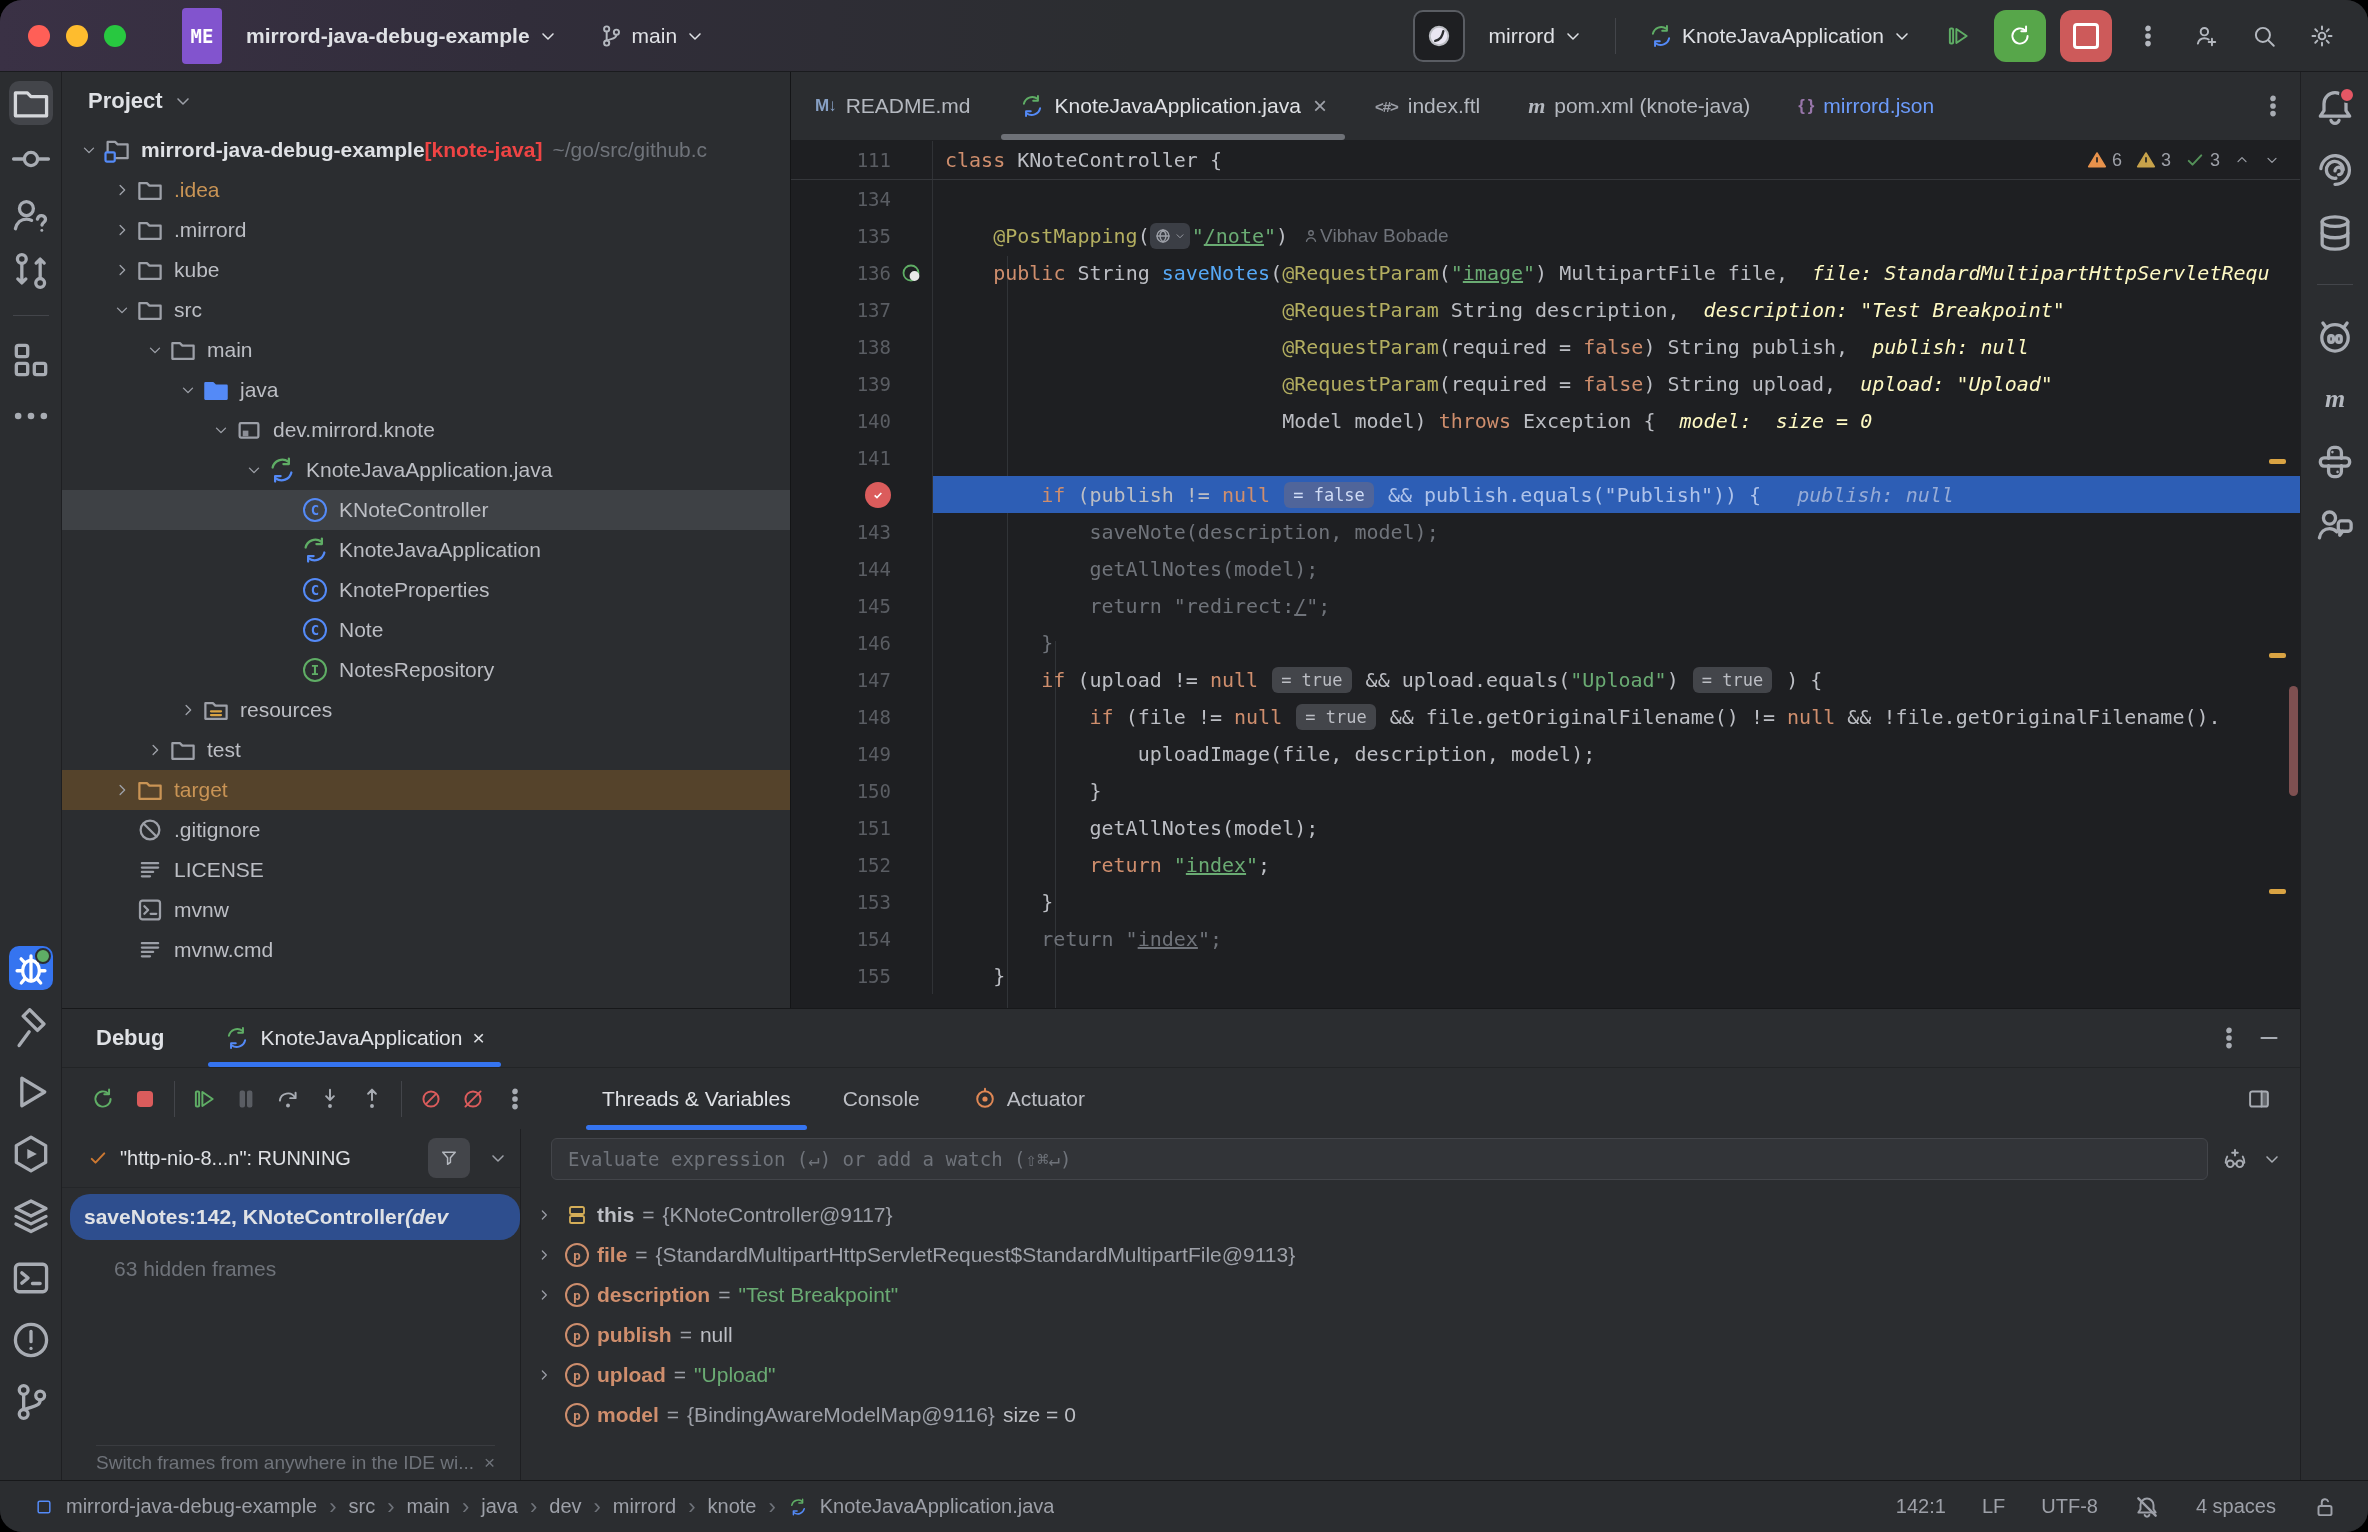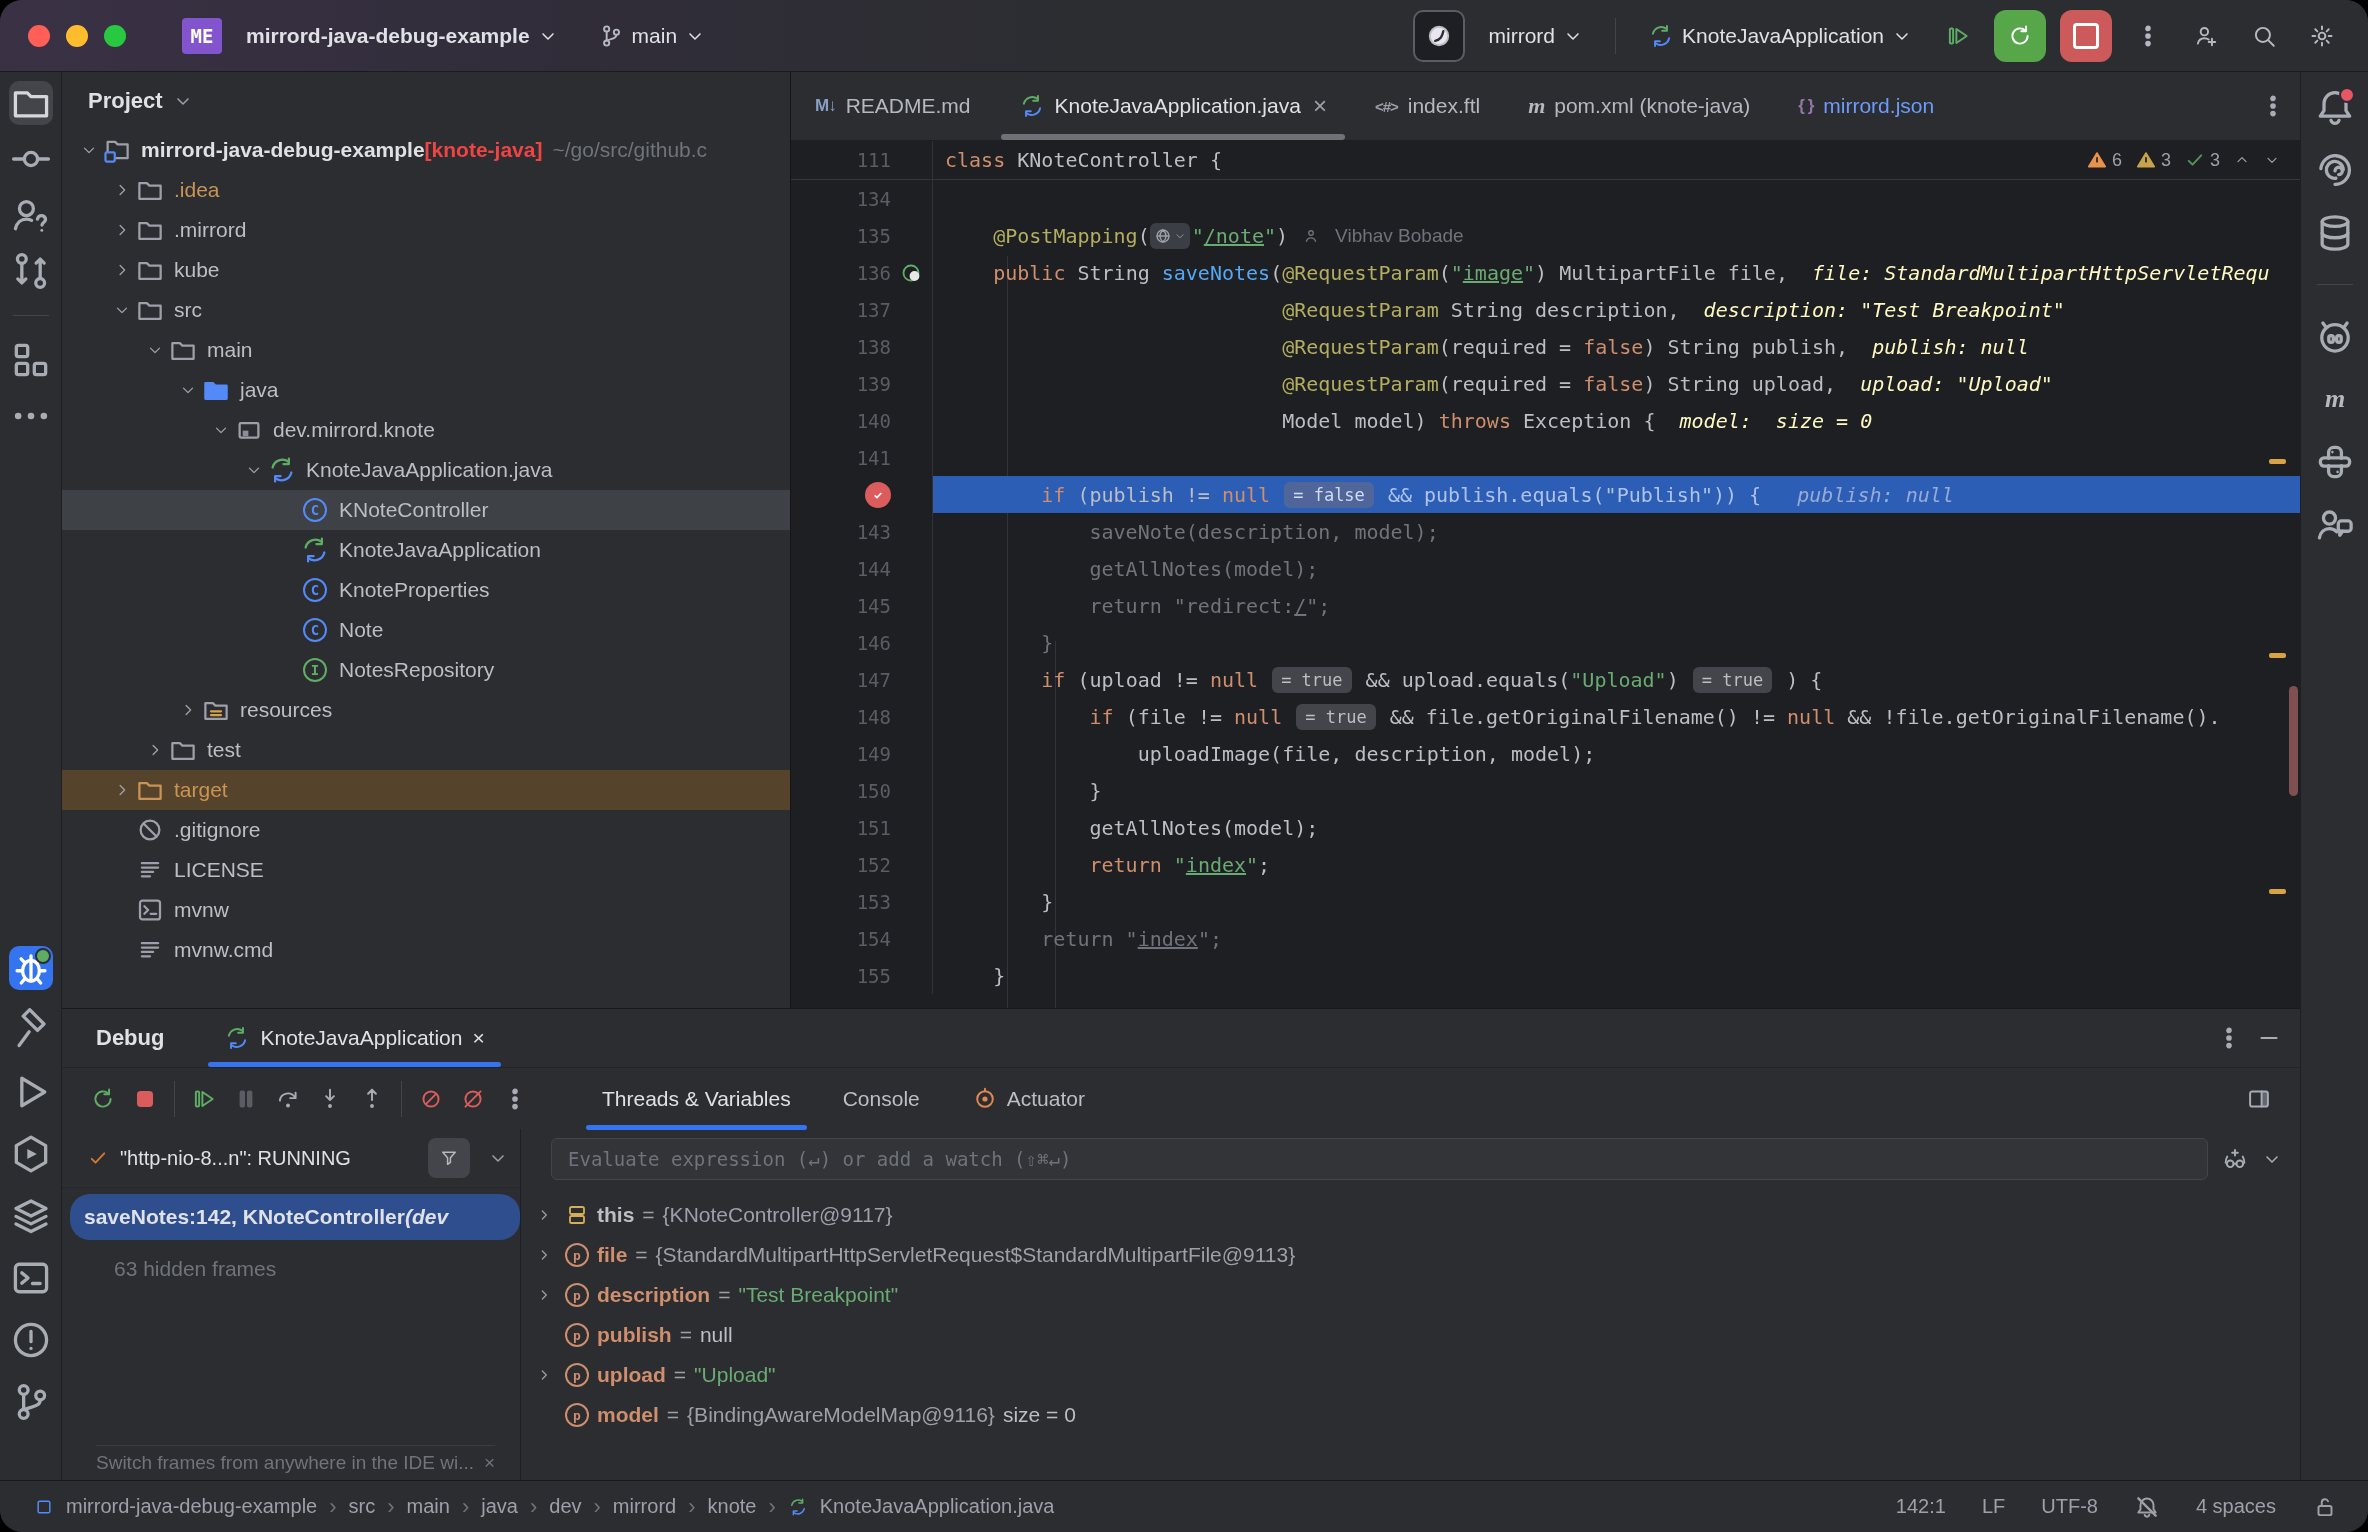--- a/index.html
+++ b/index.html
@@ -9,21 +9,21 @@
   .ic svg{width:26px;height:26px;fill:none;stroke:currentColor;stroke-width:1.8;stroke-linecap:round;stroke-linejoin:round;}
   .ic.sm svg{width:20px;height:20px;}
   .ic.xs svg{width:16px;height:16px;}
 
   
   .titlebar{position:absolute;left:0;top:0;right:0;height:72px;display:flex;align-items:center;
     background:linear-gradient(90deg,#3a3145 0%,#312d3a 22%,#2b2d30 48%,#2b2d30 100%);
     border-bottom:1px solid #1a1b1e;padding:0 24px 0 28px;box-sizing:border-box;}
   .tl{width:22px;height:22px;border-radius:50%;margin-right:16px;}
   .tl.r{background:#ff5f57}.tl.y{background:#febc2e}.tl.g{background:#28c840}
-  .proj-badge{width:40px;height:36px;border-radius:4px;background:#8254ce;color:#fff;font-weight:bold;font-size:19px;
+  .proj-badge{width:40px;height:56px;border-radius:4px;background:#8254ce;color:#fff;font-weight:bold;font-size:19px;
     display:flex;align-items:center;justify-content:center;margin:0 14px 0 40px;font-family:"DejaVu Sans Mono",monospace;}
   .tb-name{color:#dfe1e5;font-weight:600;font-size:21px;}
   .tb-item{display:flex;align-items:center;gap:8px;color:#dfe1e5;font-size:21px;padding:0 10px;cursor:default;}
   .tb-right{margin-left:auto;display:flex;align-items:center;gap:14px;}
   .mirrord-btn{width:48px;height:48px;border-radius:10px;border:2px solid #5a5d63;background:#1e1f22;display:flex;align-items:center;justify-content:center;}
   .sep-v{width:1px;height:36px;background:#43454a;margin:0 8px;}
   .btn-green{width:52px;height:52px;border-radius:12px;background:#57a64a;color:#fff;display:flex;align-items:center;justify-content:center;}
   .btn-red{width:52px;height:52px;border-radius:12px;background:#cd5a5a;color:#fff;display:flex;align-items:center;justify-content:center;}
   .btn-red .stopsq{width:20px;height:20px;border:3px solid #fff;border-radius:4px;}
   .ghost{color:#b4b8bf;width:44px;height:44px;border-radius:8px;display:flex;align-items:center;justify-content:center;}
@@ -78,21 +78,21 @@
   .ln{width:100px;text-align:right;color:#5a5d63;font-size:19px;flex:none;font-family:"DejaVu Sans Mono",monospace;display:flex;justify-content:flex-end;align-items:center;}
   .gslot{width:42px;flex:none;display:flex;align-items:center;justify-content:center;border-right:1px solid #303236;height:100%;box-sizing:border-box;}
   .ct{flex:1;font-family:"DejaVu Sans Mono","Liberation Mono",monospace;font-size:20px;white-space:pre;overflow:hidden;padding-left:12px;height:100%;display:flex;align-items:center;}
   .cl.exec .ct{background:#2d5eb5;}
   .p{color:#bcbec4}.k{color:#cf8e6d}.s{color:#6aab73}.su{color:#6aab73;text-decoration:underline}
   .f{color:#56a8f5}.a{color:#b3ae60}.d{color:#6f737a}.du{color:#6f737a;text-decoration:underline}
   .h{color:#fef9c3;font-style:italic}.xp{color:#afc3ea}.xh{color:#96abd6;font-style:italic}
   .chip{display:inline-block;background:#43454a;color:#bcbec4;border-radius:6px;padding:0 9px;font-size:17px;line-height:26px;margin:0 2px;}
   .exec .chip{background:#50659a;color:#d0dcf5;}
   .inlay{display:inline-flex;align-items:center;background:#3b3e45;border-radius:6px;padding:0 4px;margin-right:2px;color:#9da0a8;height:26px;gap:2px;}
-  .author{font-family:"Liberation Sans",sans-serif;color:#6f737a;font-size:19px;display:inline-flex;align-items:center;gap:15px;margin-left:14px;}
+  .author{font-family:"Liberation Sans",sans-serif;color:#6f737a;font-size:19px;display:inline-flex;align-items:center;gap:0;margin-left:14px;}
   .bp{width:26px;height:26px;border-radius:50%;background:#db5c5c;display:flex;align-items:center;justify-content:center;}
   .bp svg{width:16px;height:16px;stroke:#fff;stroke-width:2.4;fill:none;}
   .inspections{position:absolute;right:20px;top:0;height:38px;display:flex;align-items:center;gap:14px;font-size:18px;color:#9da0a8;}
   .insp-item{display:flex;align-items:center;gap:5px;}
   .stripe-mark{position:absolute;right:14px;width:17px;height:5px;background:#d9a343;border-radius:2px;z-index:3;}
   .scroll-thumb{position:absolute;right:2px;width:9px;border-radius:5px;background:rgba(205,120,120,.55);z-index:3;}
 
   
   .debug-panel{position:absolute;left:62px;top:1008px;right:68px;bottom:52px;background:#2b2d30;border-top:1px solid #17181a;box-sizing:border-box;}
   .dbg-header{height:58px;display:flex;align-items:center;padding:0 18px 0 34px;}

